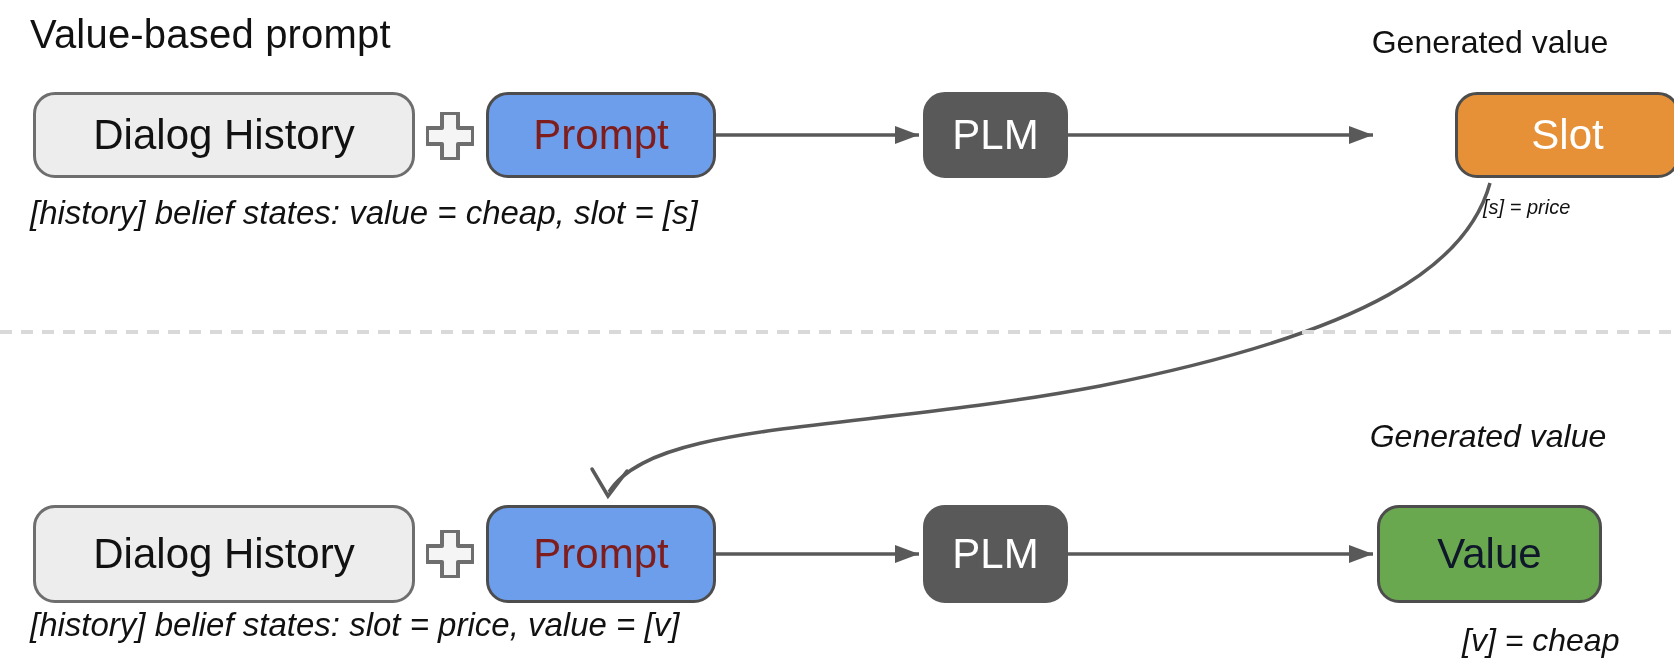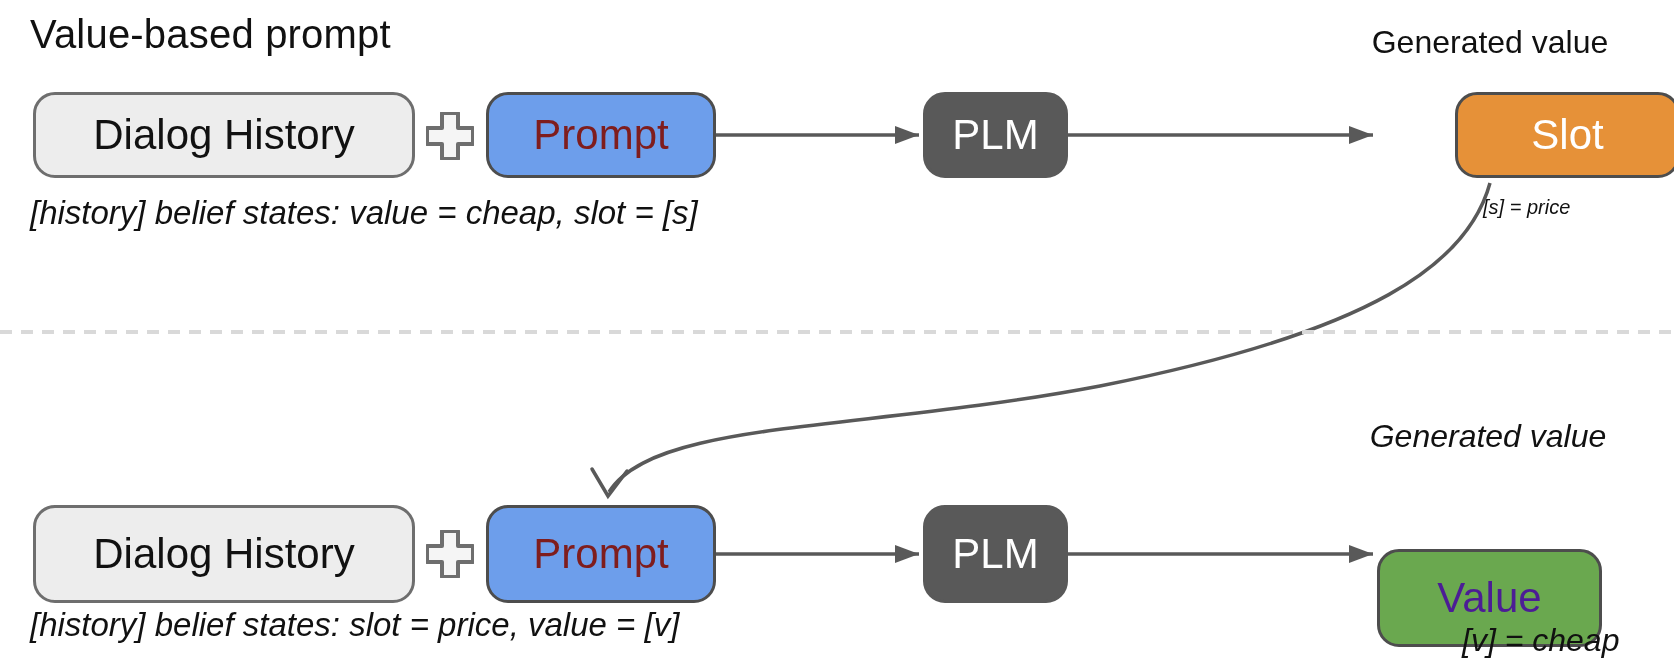--- a/index.html
+++ b/index.html
@@ -17,21 +17,21 @@
   .gen-label{font-size:32px; text-align:center; white-space:nowrap;}
   .caption{font-size:33px; font-style:italic; white-space:nowrap;}
   .box{
     box-sizing:border-box; display:flex; align-items:center; justify-content:center;
     border-radius:22px; font-size:42px; white-space:nowrap;
   }
   .box-light{background:var(--light-box-fill); border:3px solid var(--light-box-border); color:var(--text);}
   .box-blue{background:var(--blue); border:3px solid var(--colored-box-border); color:#7f1d1d;}
   .box-dark{background:var(--dark-gray); border:3px solid var(--dark-gray); color:#ffffff;}
   .box-orange{background:var(--orange); border:3px solid var(--colored-box-border); color:#ffffff;}
-  .box-green{background:var(--green); border:3px solid var(--colored-box-border); color:#4c1d95;margin-top:44px;}
+  .box-green{background:var(--green); border:3px solid var(--colored-box-border); color:#0f172a;}
   .row1{top:92px; height:86px;}
   .row2{top:505px; height:98px;}
   .divider{
     left:0; width:1674px; top:330px; height:4px;
     background:repeating-linear-gradient(90deg, var(--divider) 0 12px, transparent 12px 21px);
   }
   #arrow-layer{position:absolute; left:0; top:0; width:1674px; height:670px; pointer-events:none;}
   .flow-line{stroke:var(--arrow); stroke-width:3.5; fill:none;}
   .arrowhead-fill{fill:var(--arrow);}
   .plus-shape{fill:#f5f5f5; stroke:var(--light-box-border); stroke-width:4; stroke-linejoin:round;}

